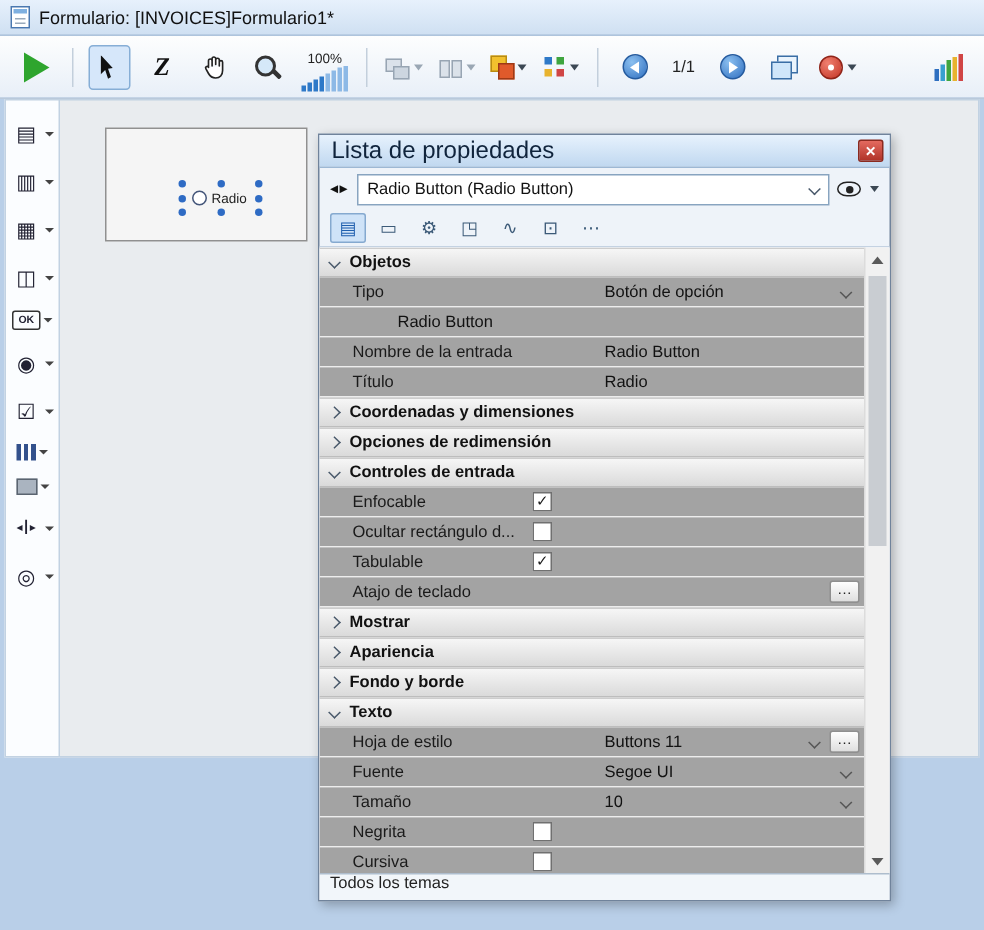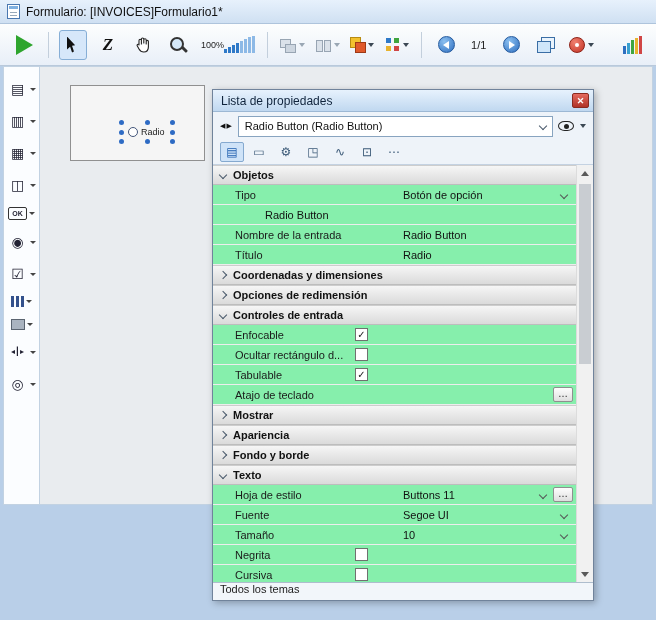--- a/index.html
+++ b/index.html
@@ -23,21 +23,21 @@
   .tb-spacer { flex:1; }
 
   .play-icon { width:0; height:0; border-left:17px solid #2ea52e; border-top:10px solid transparent; border-bottom:10px solid transparent; }
   .cursor-icon { width:12px; height:16px; background:#111; clip-path:polygon(0% 0%, 0% 82%, 26% 64%, 42% 100%, 58% 93%, 42% 58%, 68% 55%); }
   .z-icon { font-family:"Liberation Serif", serif; font-style:italic; font-weight:bold; font-size:17px; color:#111; line-height:1; }
   .z-icon::before { content:"Z"; }
   .magnifier-icon { position:relative; width:18px; height:18px; }
   .magnifier-icon::before { content:""; position:absolute; left:1px; top:1px; width:10px; height:10px; border:2px solid #333; border-radius:50%; background:#d5e8f8; }
   .magnifier-icon::after { content:""; position:absolute; left:12px; top:12px; width:7px; height:3px; background:#333; transform:rotate(45deg); border-radius:1px; }
 
-  .zoom-widget { display:flex; flex-direction:row; align-items:center; justify-content:flex-end; height:32px; margin:0 2px; }
+  .zoom-widget { display:flex; flex-direction:column; align-items:center; justify-content:flex-end; height:32px; margin:0 2px; }
   .zoom-label { font-size:9px; color:#222; line-height:10px; }
   .zoom-bars { display:flex; align-items:flex-end; gap:1px; height:17px; }
   .zoom-bars span { width:3px; background:#2e79c8; display:block; }
   .zoom-bars span:nth-child(n+5) { background:#8db9e6; }
 
   .dd { width:0; height:0; border-left:3.5px solid transparent; border-right:3.5px solid transparent; border-top:4px solid #3c4854; margin-left:3px; }
   .dd.dis { border-top-color:#9aa7b4; }
 
   .align-icon { position:relative; width:16px; height:14px; }
   .align-icon::before { content:""; position:absolute; left:0; top:1px; width:9px; height:7px; border:1px solid #98a5b3; background:#dbe2ea; }
@@ -87,21 +87,21 @@
   .rw-circle { width:10px; height:10px; border:1.5px solid #44567a; border-radius:50%; background:#fff; flex:0 0 auto; }
   .rw-label { font-size:9px; color:#222; white-space:nowrap; }
   .handle { position:absolute; width:5px; height:5px; background:#2e6bc4; border-radius:50%; }
   .h-tl{left:-2px;top:-2px;} .h-t{left:50%;top:-2px;margin-left:-2px;} .h-tr{right:-2px;top:-2px;}
   .h-l{left:-2px;top:50%;margin-top:-2px;} .h-r{right:-2px;top:50%;margin-top:-2px;}
   .h-bl{left:-2px;bottom:-2px;} .h-b{left:50%;bottom:-2px;margin-left:-2px;} .h-br{right:-2px;bottom:-2px;}
 
   
   .prop-window { position:absolute; left:172px; top:22px; width:382px; height:512px; background:#eef3f9; border:1px solid #70839b; box-shadow:2px 2px 7px rgba(0,0,0,.28); display:flex; flex-direction:column; }
   .pw-titlebar { height:22px; background:linear-gradient(#e7f2fd,#c0d8f0); border-bottom:1px solid #9db8d4; display:flex; align-items:center; padding:0 4px 0 8px; flex:0 0 auto; }
-  .pw-title { font-size:12px; color:#10243c; flex:1; }
+  .pw-title { font-size:16px; color:#10243c; flex:1; }
   .pw-close { width:17px; height:15px; background:linear-gradient(#e46a5f,#b03328); border:1px solid #8a2a20; border-radius:2px; color:#fff; font-size:9px; font-weight:bold; display:flex; align-items:center; justify-content:center; }
   .pw-close::before { content:"✕"; }
 
   .pw-selector { height:28px; display:flex; align-items:center; padding:0 7px; gap:5px; flex:0 0 auto; }
   .nav-arrows { font-size:7px; color:#111; letter-spacing:1px; flex:0 0 auto; }
   .nav-arrows::before { content:"◀▶"; }
   .obj-combo { flex:1; height:21px; border:1px solid #88a4c0; background:#fff; display:flex; align-items:center; padding:0 6px; font-size:11px; color:#111; min-width:0; }
   .obj-combo .combo-text { flex:1; white-space:nowrap; overflow:hidden; }
   .chevron { width:6px; height:6px; border-right:1.5px solid #48586a; border-bottom:1.5px solid #48586a; display:inline-block; }
   .chevron.down { transform:rotate(45deg); }
@@ -110,21 +110,21 @@
   .eye-icon { position:relative; width:16px; height:10px; }
   .eye-icon::before { content:""; position:absolute; inset:0; border:1.5px solid #222; border-radius:50% / 60%; }
   .eye-icon::after { content:""; position:absolute; left:5.5px; top:2.5px; width:5px; height:5px; background:#222; border-radius:50%; }
 
   .pw-tabs { height:25px; display:flex; align-items:center; gap:3px; padding:0 7px; border-bottom:1px solid #c4d2e2; flex:0 0 auto; }
   .pw-tab { width:24px; height:20px; display:flex; align-items:center; justify-content:center; border:1px solid transparent; border-radius:2px; font-size:12px; color:#3c5a78; }
   .pw-tab.active { background:#cfe3f8; border-color:#85a9cf; color:#1f5fae; }
 
   .pw-grid-wrap { flex:1; display:flex; min-height:0; background:#fff; }
   .pw-grid { flex:1; overflow:hidden; min-width:0; }
-  .prow { height:20px; display:flex; align-items:center; border-bottom:1px solid #ededed; font-size:11px; background:#86efac; }
+  .prow { height:20px; display:flex; align-items:center; border-bottom:1px solid #ededed; font-size:11px; background:#a3a3a3; }
   .prow .lbl { width:138px; padding-left:22px; color:#1a1a1a; white-space:nowrap; overflow:hidden; flex:0 0 auto; }
   .prow .val { flex:1; position:relative; height:100%; display:flex; align-items:center; padding-left:4px; min-width:0; }
   .prow .val-text { white-space:nowrap; overflow:hidden; color:#111;padding-left:48px; }
   .prow.section { background:linear-gradient(#f6f6f6,#dadada); border-top:1px solid #cdcdcd; border-bottom:1px solid #bdbdbd; }
   .prow.section .chev-wrap { width:20px; display:flex; justify-content:center; flex:0 0 auto; }
   .prow.section .sec-lbl { font-weight:bold; color:#111; }
   .val-chev { position:absolute; right:9px; top:7px; width:6px; height:6px; border-right:1.5px solid #555; border-bottom:1.5px solid #555; transform:rotate(45deg); }
   .val-chev.before-btn { right:30px; }
   .cb { width:13px; height:13px; border:1px solid #707070; background:#fff; display:flex; align-items:center; justify-content:center; font-size:10px; color:#1a1a1a; line-height:1; flex:0 0 auto; }
   .dots-btn { position:absolute; right:3px; top:2px; width:20px; height:15px; border:1px solid #8f8f8f; background:linear-gradient(#fefefe,#dedede); border-radius:2px; font-size:10px; line-height:12px; text-align:center; color:#222; }

